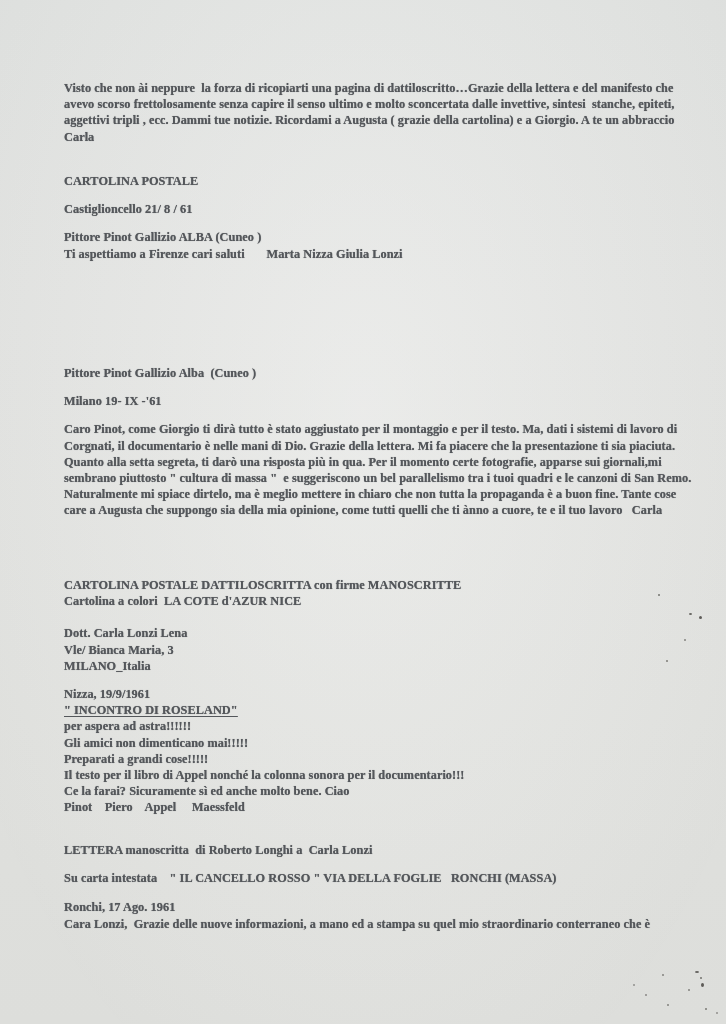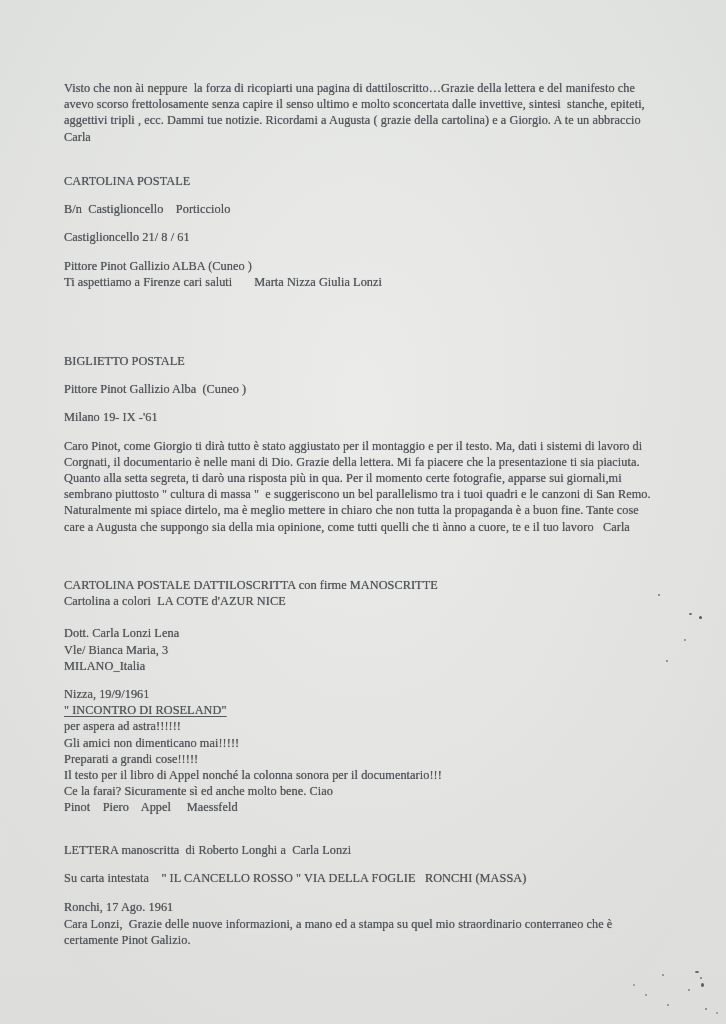--- a/index.html
+++ b/index.html
@@ -15,20 +15,21 @@
     background:
       radial-gradient(ellipse at 50% 40%, rgba(255,255,255,0.25), rgba(0,0,0,0.02) 85%),
       linear-gradient(180deg, #e2e4e2 0%, #e4e5e3 30%, #e3e4e1 70%, #e1e2df 100%);
     overflow: hidden;
     font-family: "Liberation Serif", "DejaVu Serif", serif;
   }
   .sec {
     position: absolute;
     left: 64px;
     width: 618px;
+    font-weight: bold;
   }
   .ln {
     white-space: pre;
     font-size: 12.3px;
     line-height: 16.2px;
     letter-spacing: 0.05px;
     color: #54575b;
     text-shadow: 0 0 0.7px rgba(84,87,91,0.85);
   }
   .mt12 { margin-top: 12px; }
@@ -48,28 +49,26 @@
 
   <div class="sec" style="top:80px">
     <div class="ln" style="color: rgb(84, 87, 91);">Visto che non ài neppure  la forza di ricopiarti una pagina di dattiloscritto…Grazie della lettera e del manifesto che</div>
     <div class="ln" style="color: rgb(84, 87, 91);">avevo scorso frettolosamente senza capire il senso ultimo e molto sconcertata dalle invettive, sintesi  stanche, epiteti,</div>
     <div class="ln" style="color: rgb(84, 87, 91);">aggettivi tripli , ecc. Dammi tue notizie. Ricordami a Augusta ( grazie della cartolina) e a Giorgio. A te un abbraccio</div>
     <div class="ln" style="color: rgb(84, 87, 91);">Carla</div>
   </div>
 
   <div class="sec" style="top:173px">
     <div class="ln" style="color: rgb(84, 87, 91);">CARTOLINA POSTALE</div>
-    <div class="ln mt12" style="color: rgb(84, 87, 91);">B/n  Castiglioncello    Porticciolo</div>
     <div class="ln mt12" style="color: rgb(84, 87, 91);">Castiglioncello 21/ 8 / 61</div>
     <div class="ln mt12" style="color: rgb(84, 87, 91);">Pittore Pinot Gallizio ALBA (Cuneo )</div>
     <div class="ln" style="color: rgb(84, 87, 91);">Ti aspettiamo a Firenze cari saluti       Marta Nizza Giulia Lonzi</div>
   </div>
 
   <div class="sec" style="top:353px">
-    <div class="ln" style="color: rgb(84, 87, 91);">BIGLIETTO POSTALE</div>
     <div class="ln mt12" style="color: rgb(84, 87, 91);">Pittore Pinot Gallizio Alba  (Cuneo )</div>
     <div class="ln mt12" style="color: rgb(84, 87, 91);">Milano 19- IX -'61</div>
     <div class="ln mt12" style="color: rgb(84, 87, 91);">Caro Pinot, come Giorgio ti dirà tutto è stato aggiustato per il montaggio e per il testo. Ma, dati i sistemi di lavoro di</div>
     <div class="ln" style="color: rgb(84, 87, 91);">Corgnati, il documentario è nelle mani di Dio. Grazie della lettera. Mi fa piacere che la presentazione ti sia piaciuta.</div>
     <div class="ln" style="color: rgb(84, 87, 91);">Quanto alla setta segreta, ti darò una risposta più in qua. Per il momento certe fotografie, apparse sui giornali,mi</div>
     <div class="ln" style="color: rgb(84, 87, 91);">sembrano piuttosto " cultura di massa "  e suggeriscono un bel parallelismo tra i tuoi quadri e le canzoni di San Remo.</div>
     <div class="ln" style="color: rgb(84, 87, 91);">Naturalmente mi spiace dirtelo, ma è meglio mettere in chiaro che non tutta la propaganda è a buon fine. Tante cose</div>
     <div class="ln" style="color: rgb(84, 87, 91);">care a Augusta che suppongo sia della mia opinione, come tutti quelli che ti ànno a cuore, te e il tuo lavoro   Carla</div>
   </div>
 
@@ -87,21 +86,20 @@
     <div class="ln" style="color: rgb(84, 87, 91);">Il testo per il libro di Appel nonché la colonna sonora per il documentario!!!</div>
     <div class="ln" style="color: rgb(84, 87, 91);">Ce la farai? Sicuramente sì ed anche molto bene. Ciao</div>
     <div class="ln" style="color: rgb(84, 87, 91);">Pinot    Piero    Appel     Maessfeld</div>
   </div>
 
   <div class="sec" style="top:836px">
     <div class="ln" style="color: rgb(84, 87, 91); margin-top: 6px;">LETTERA manoscritta  di Roberto Longhi a  Carla Lonzi</div>
     <div class="ln mt12" style="color: rgb(84, 87, 91);">Su carta intestata    " IL CANCELLO ROSSO " VIA DELLA FOGLIE   RONCHI (MASSA)</div>
     <div class="ln mt13" style="color: rgb(84, 87, 91);">Ronchi, 17 Ago. 1961</div>
     <div class="ln" style="color: rgb(84, 87, 91);">Cara Lonzi,  Grazie delle nuove informazioni, a mano ed a stampa su quel mio straordinario conterraneo che è</div>
-    <div class="ln" style="color: rgb(84, 87, 91);">certamente Pinot Galizio.</div>
   </div>
 
   <div>
     <span class="speck" style="left:658px;top:594px;width:2px;height:2px;opacity:.7"></span>
     <span class="speck" style="left:689px;top:613px;width:3px;height:2px;opacity:.8"></span>
     <span class="speck" style="left:699px;top:616px;width:3px;height:3px;opacity:.85"></span>
     <span class="speck" style="left:684px;top:639px;width:2px;height:2px;opacity:.6"></span>
     <span class="speck" style="left:666px;top:660px;width:2px;height:2px;opacity:.65"></span>
     <span class="speck" style="left:695px;top:971px;width:4px;height:2px;opacity:.8"></span>
     <span class="speck" style="left:662px;top:974px;width:2px;height:2px;opacity:.6"></span>

